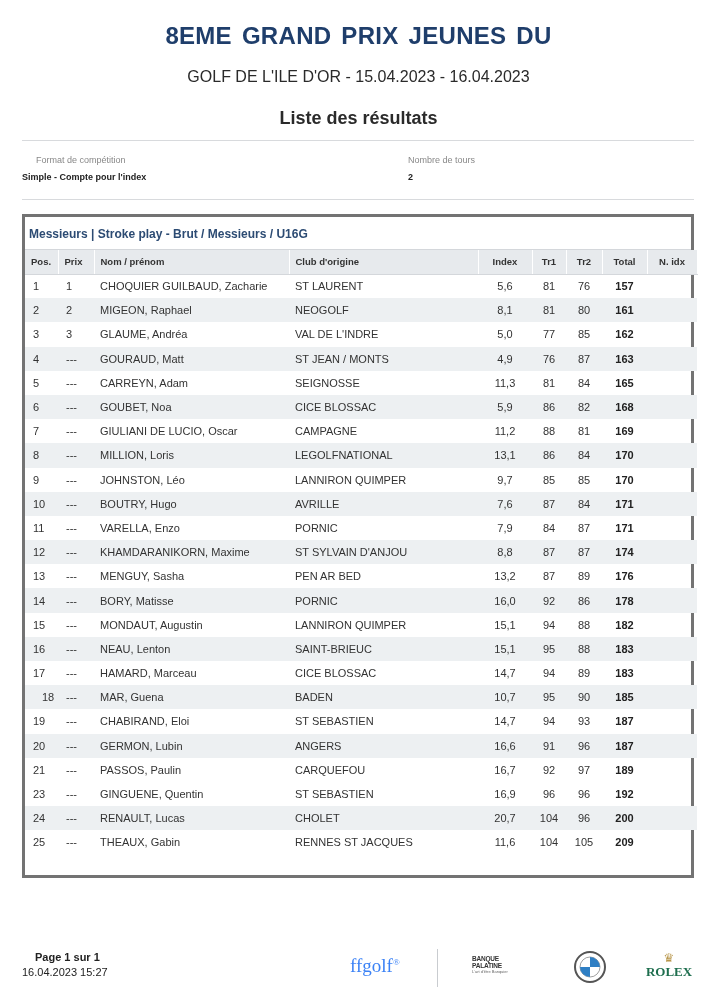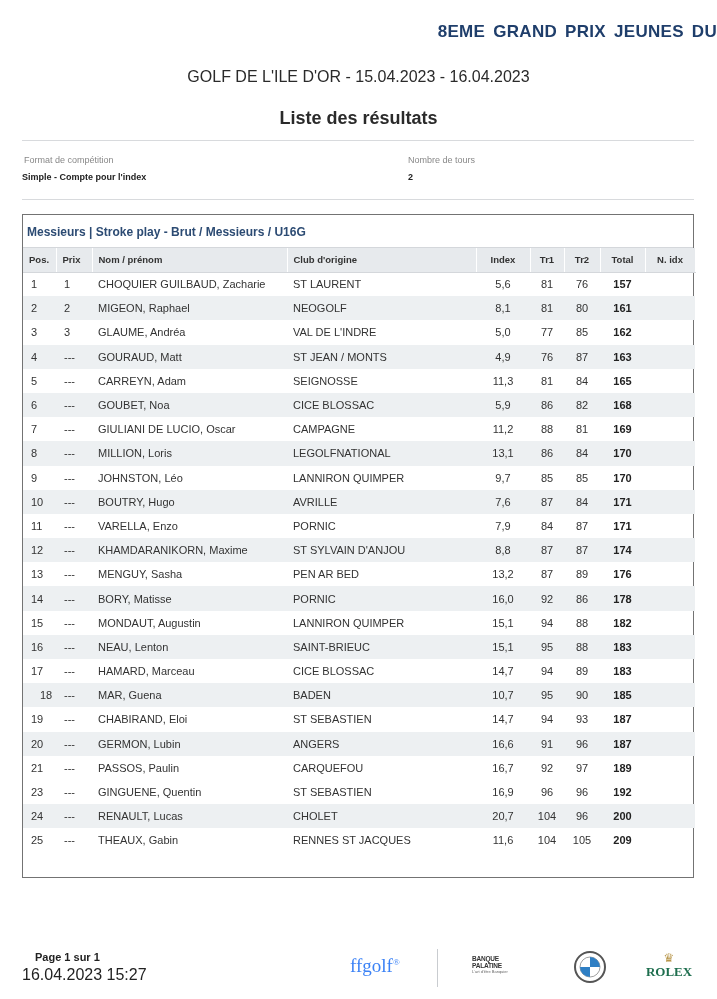--- a/index.html
+++ b/index.html
@@ -1,55 +1,55 @@
 <!DOCTYPE html>
 <html><head>
 <meta charset="utf-8">
 <style>
   * { box-sizing: border-box; margin: 0; padding: 0; }
   html, body { width: 717px; height: 999px; background: #ffffff; overflow: hidden; }
   body { font-family: "Liberation Sans", "DejaVu Sans", sans-serif; color: #333; position: relative; }
-  .title { position: absolute; top: 22px; left: 0; width: 717px; text-align: right; font-size: 17px; font-weight: bold; color: #1f3e6b; letter-spacing: 0.3px; word-spacing: 3px; }
+  .title { position: absolute; top: 22px; left: 0; width: 717px; text-align: center; font-size: 24px; font-weight: bold; color: #1f3e6b; letter-spacing: 0.3px; word-spacing: 3px; }
   .subtitle { position: absolute; top: 68px; left: 0; width: 717px; text-align: center; font-size: 16px; color: #2a2a2a; }
   .listtitle { position: absolute; top: 108px; left: 0; width: 717px; text-align: center; font-size: 18px; font-weight: bold; color: #2a2a2a; }
   .hr { position: absolute; left: 22px; width: 672px; height: 1px; background: #d8dadd; }
   .meta-label { position: absolute; font-size: 9px; color: #888; }
   .meta-value { position: absolute; font-size: 9px; font-weight: bold; color: #222; }
-  .table-box { position: absolute; top: 214px; left: 22px; width: 672px; height: 664px; border: 1px solid #737373; background: #fff; }
+  .table-box { position: absolute; top: 214px; left: 22px; width: 672px; height: 664px; border: 3px solid #737373; background: #fff; }
   .cat-title { height: 33px; padding: 10px 0 0 4px; font-size: 12px; font-weight: bold; color: #2c4b73; border-bottom: 1px solid #d4d7db; }
   table { width: 100%; border-collapse: collapse; table-layout: fixed; }
   th { height: 24px; background: #e7eaed; font-size: 9.5px; font-weight: bold; color: #333; text-align: left; padding-left: 6px; border-right: 1px solid #fff; border-bottom: 1px solid #d4d7db; }
   th.c { text-align: center; padding-left: 0; }
   td { height: 24.2px; font-size: 11px; color: #333; padding-left: 6px; white-space: nowrap; overflow: hidden; }
   td.c { text-align: center; padding-left: 0; }
   td.tot { font-weight: bold; color: #222; text-align: center; padding-left: 0; }
   tr.alt td { background: #edf0f2; }
   .footer-page { position: absolute; top: 951px; left: 35px; font-size: 11px; font-weight: bold; color: #222; }
-  .footer-date { position: absolute; top: 966px; left: 22px; font-size: 16px; color: #222; }
+  .footer-date { position: absolute; top: 966px; left: 22px; font-size: 11px; color: #222; }
   .ffgolf { position: absolute; top: 955px; left: 350px; font-family: "Liberation Serif", serif; font-size: 19px; color: #3b82f6; }
   .ffgolf sup { font-size: 9px; }
   .vsep { position: absolute; top: 949px; left: 437px; width: 1px; height: 38px; background: #c9ccd0; }
   .banque { position: absolute; top: 955px; left: 472px; width: 66px; height: 28px; }
   .banque .b1 { font-size: 6.5px; font-weight: bold; color: #333; letter-spacing: -0.2px; line-height: 7px; }
   .banque .b2 { font-size: 4px; color: #666; line-height: 6px; }
   .bmw { position: absolute; top: 951px; left: 574px; width: 32px; height: 32px; }
   .rolex { position: absolute; top: 952px; left: 641px; width: 56px; text-align: center; }
   .rolex .crown { font-size: 12px; color: #b8964a; line-height: 12px; }
   .rolex .word { font-family: "Liberation Serif", serif; font-size: 13px; font-weight: bold; color: #1e6e4e; line-height: 16px; }
 </style>
 </head>
 <body>
 
 <div class="title">8EME  GRAND PRIX JEUNES DU</div>
 <div class="subtitle">GOLF DE L'ILE D'OR - 15.04.2023 - 16.04.2023</div>
 <div class="listtitle">Liste des résultats</div>
 
 <div class="hr" style="top:140px;"></div>
 
-<div class="meta-label" style="top:155px;left:24px;text-align:center;">Format de compétition</div>
+<div class="meta-label" style="top:155px;left:36px;text-align:center;">Format de compétition</div>
 <div class="meta-value" style="top:172px;left:22px;">Simple - Compte pour l'index</div>
 <div class="meta-label" style="top:155px;left:408px;">Nombre de tours</div>
 <div class="meta-value" style="top:172px;left:408px;">2</div>
 
 <div class="hr" style="top:199px;"></div>
 
 <div class="table-box">
   <div class="cat-title">Messieurs | Stroke play - Brut / Messieurs / U16G</div>
   <table>
     <colgroup>

